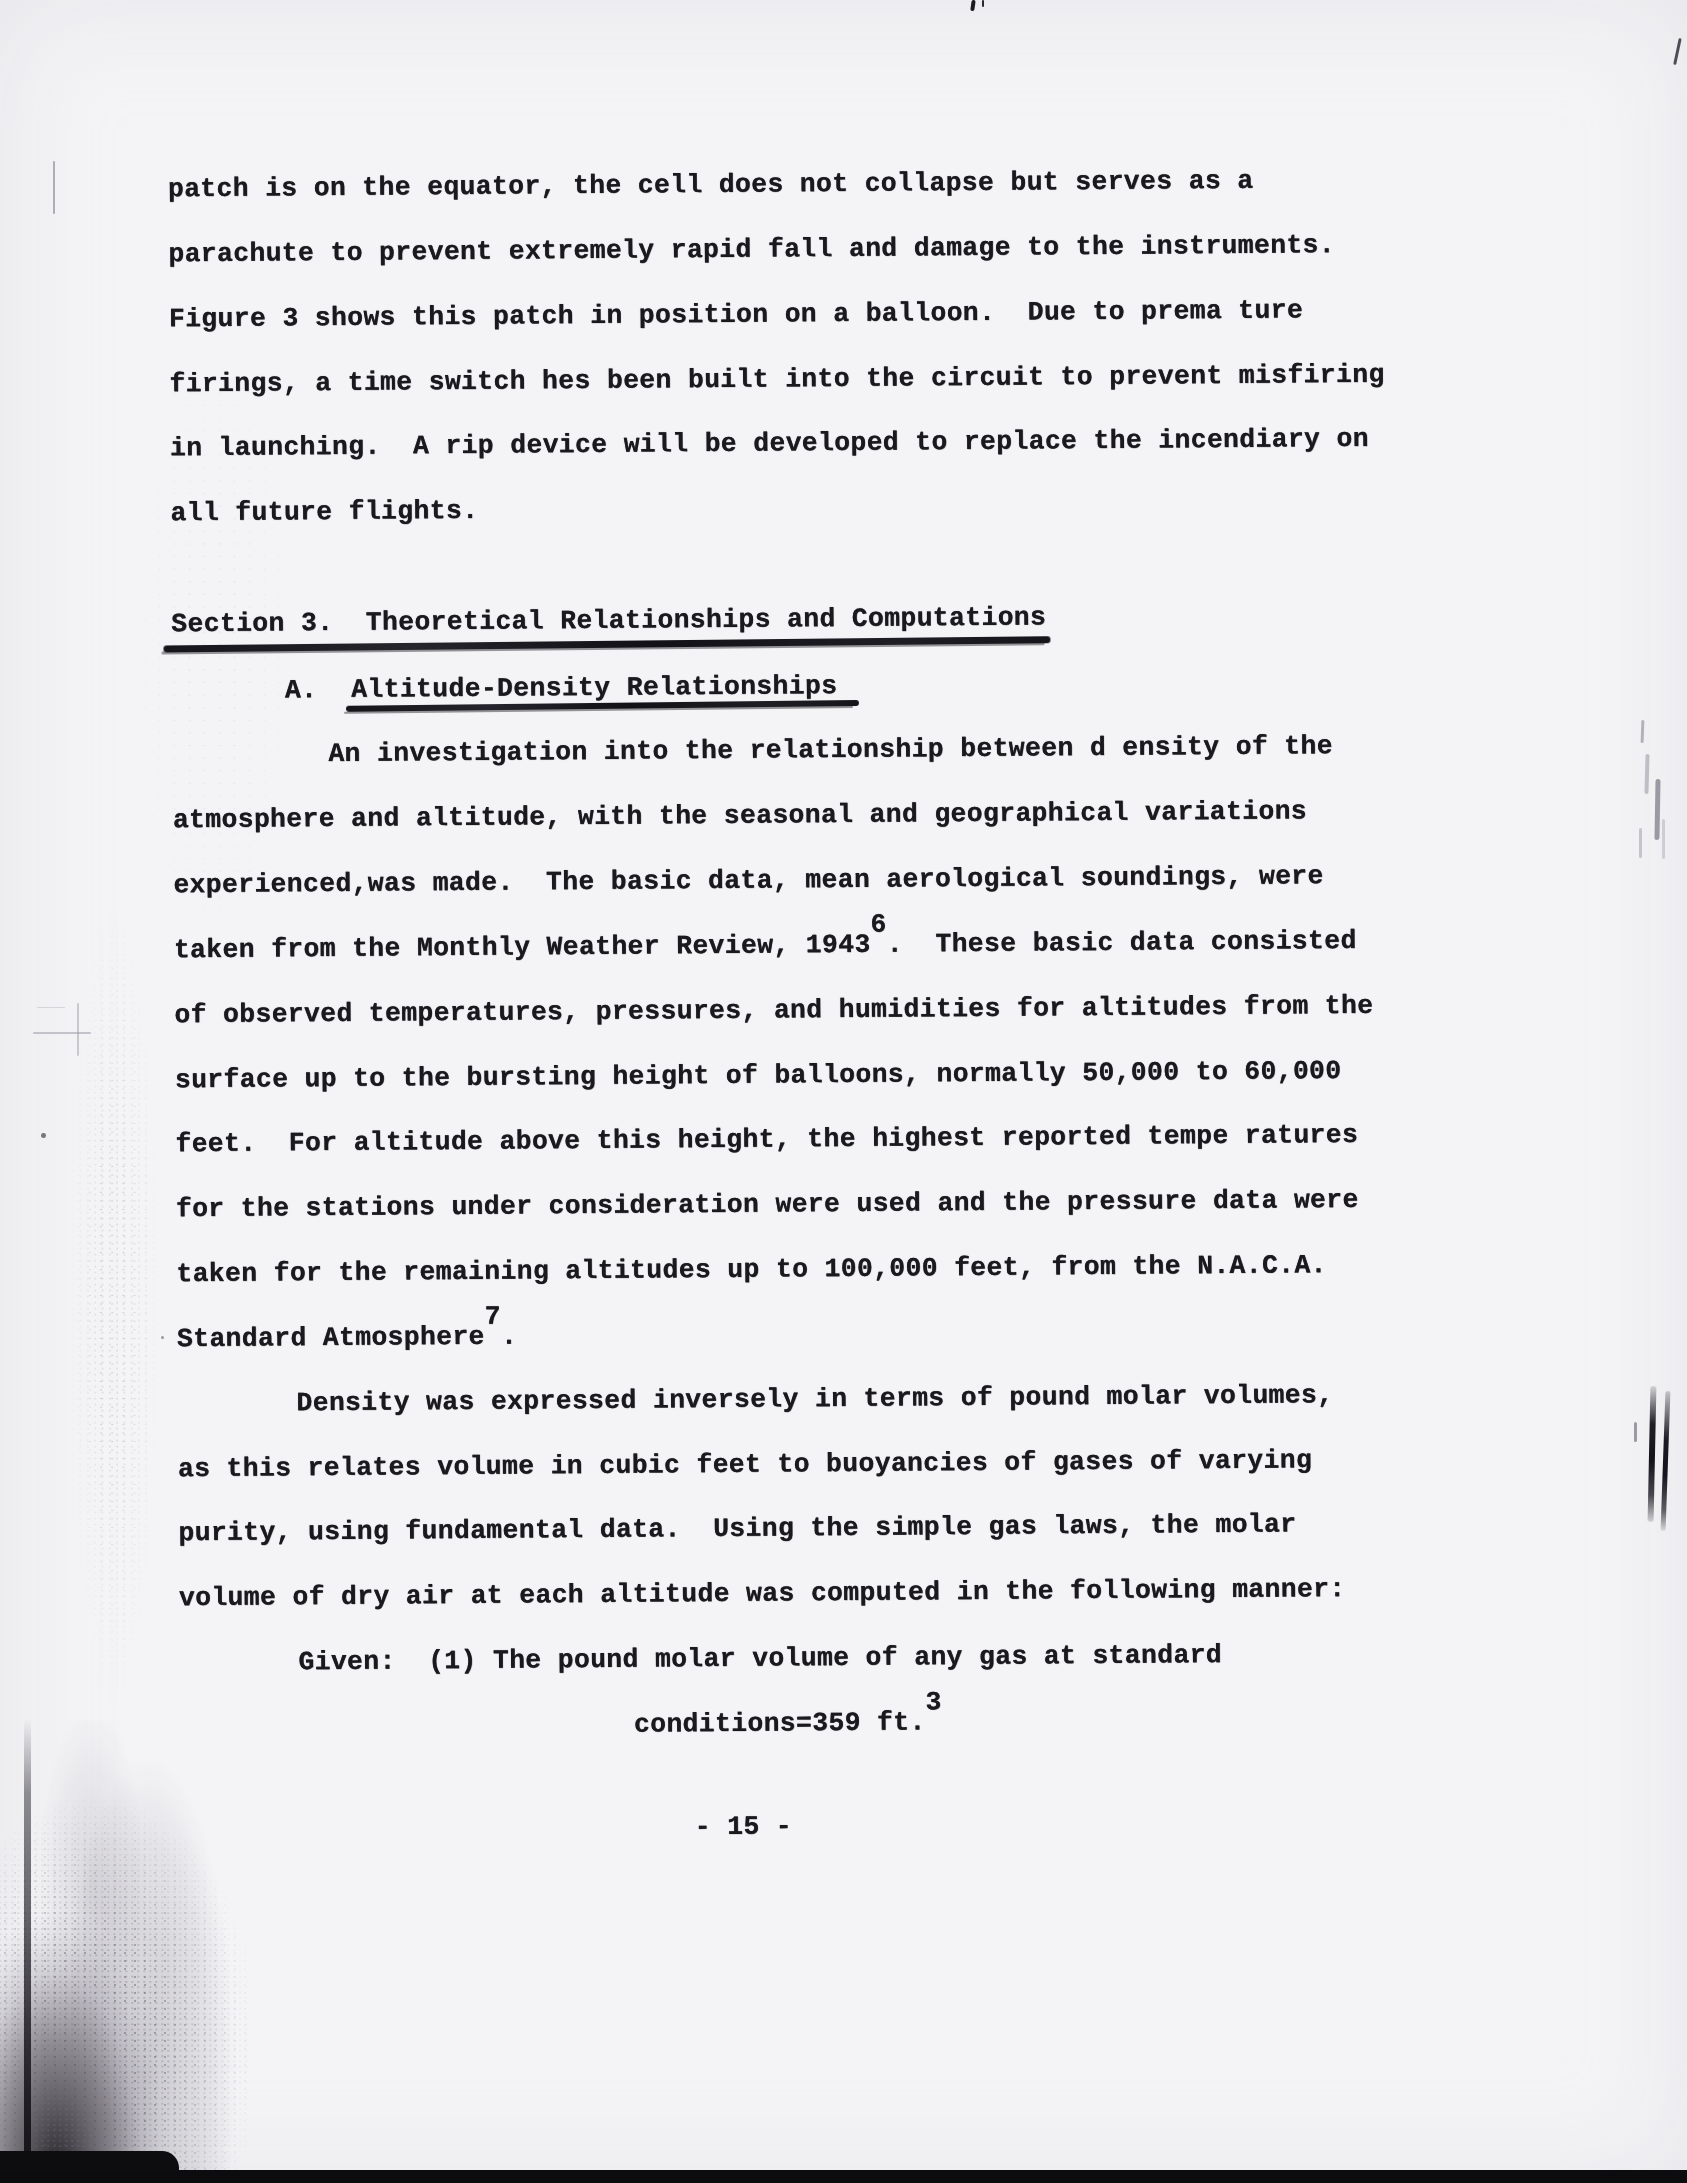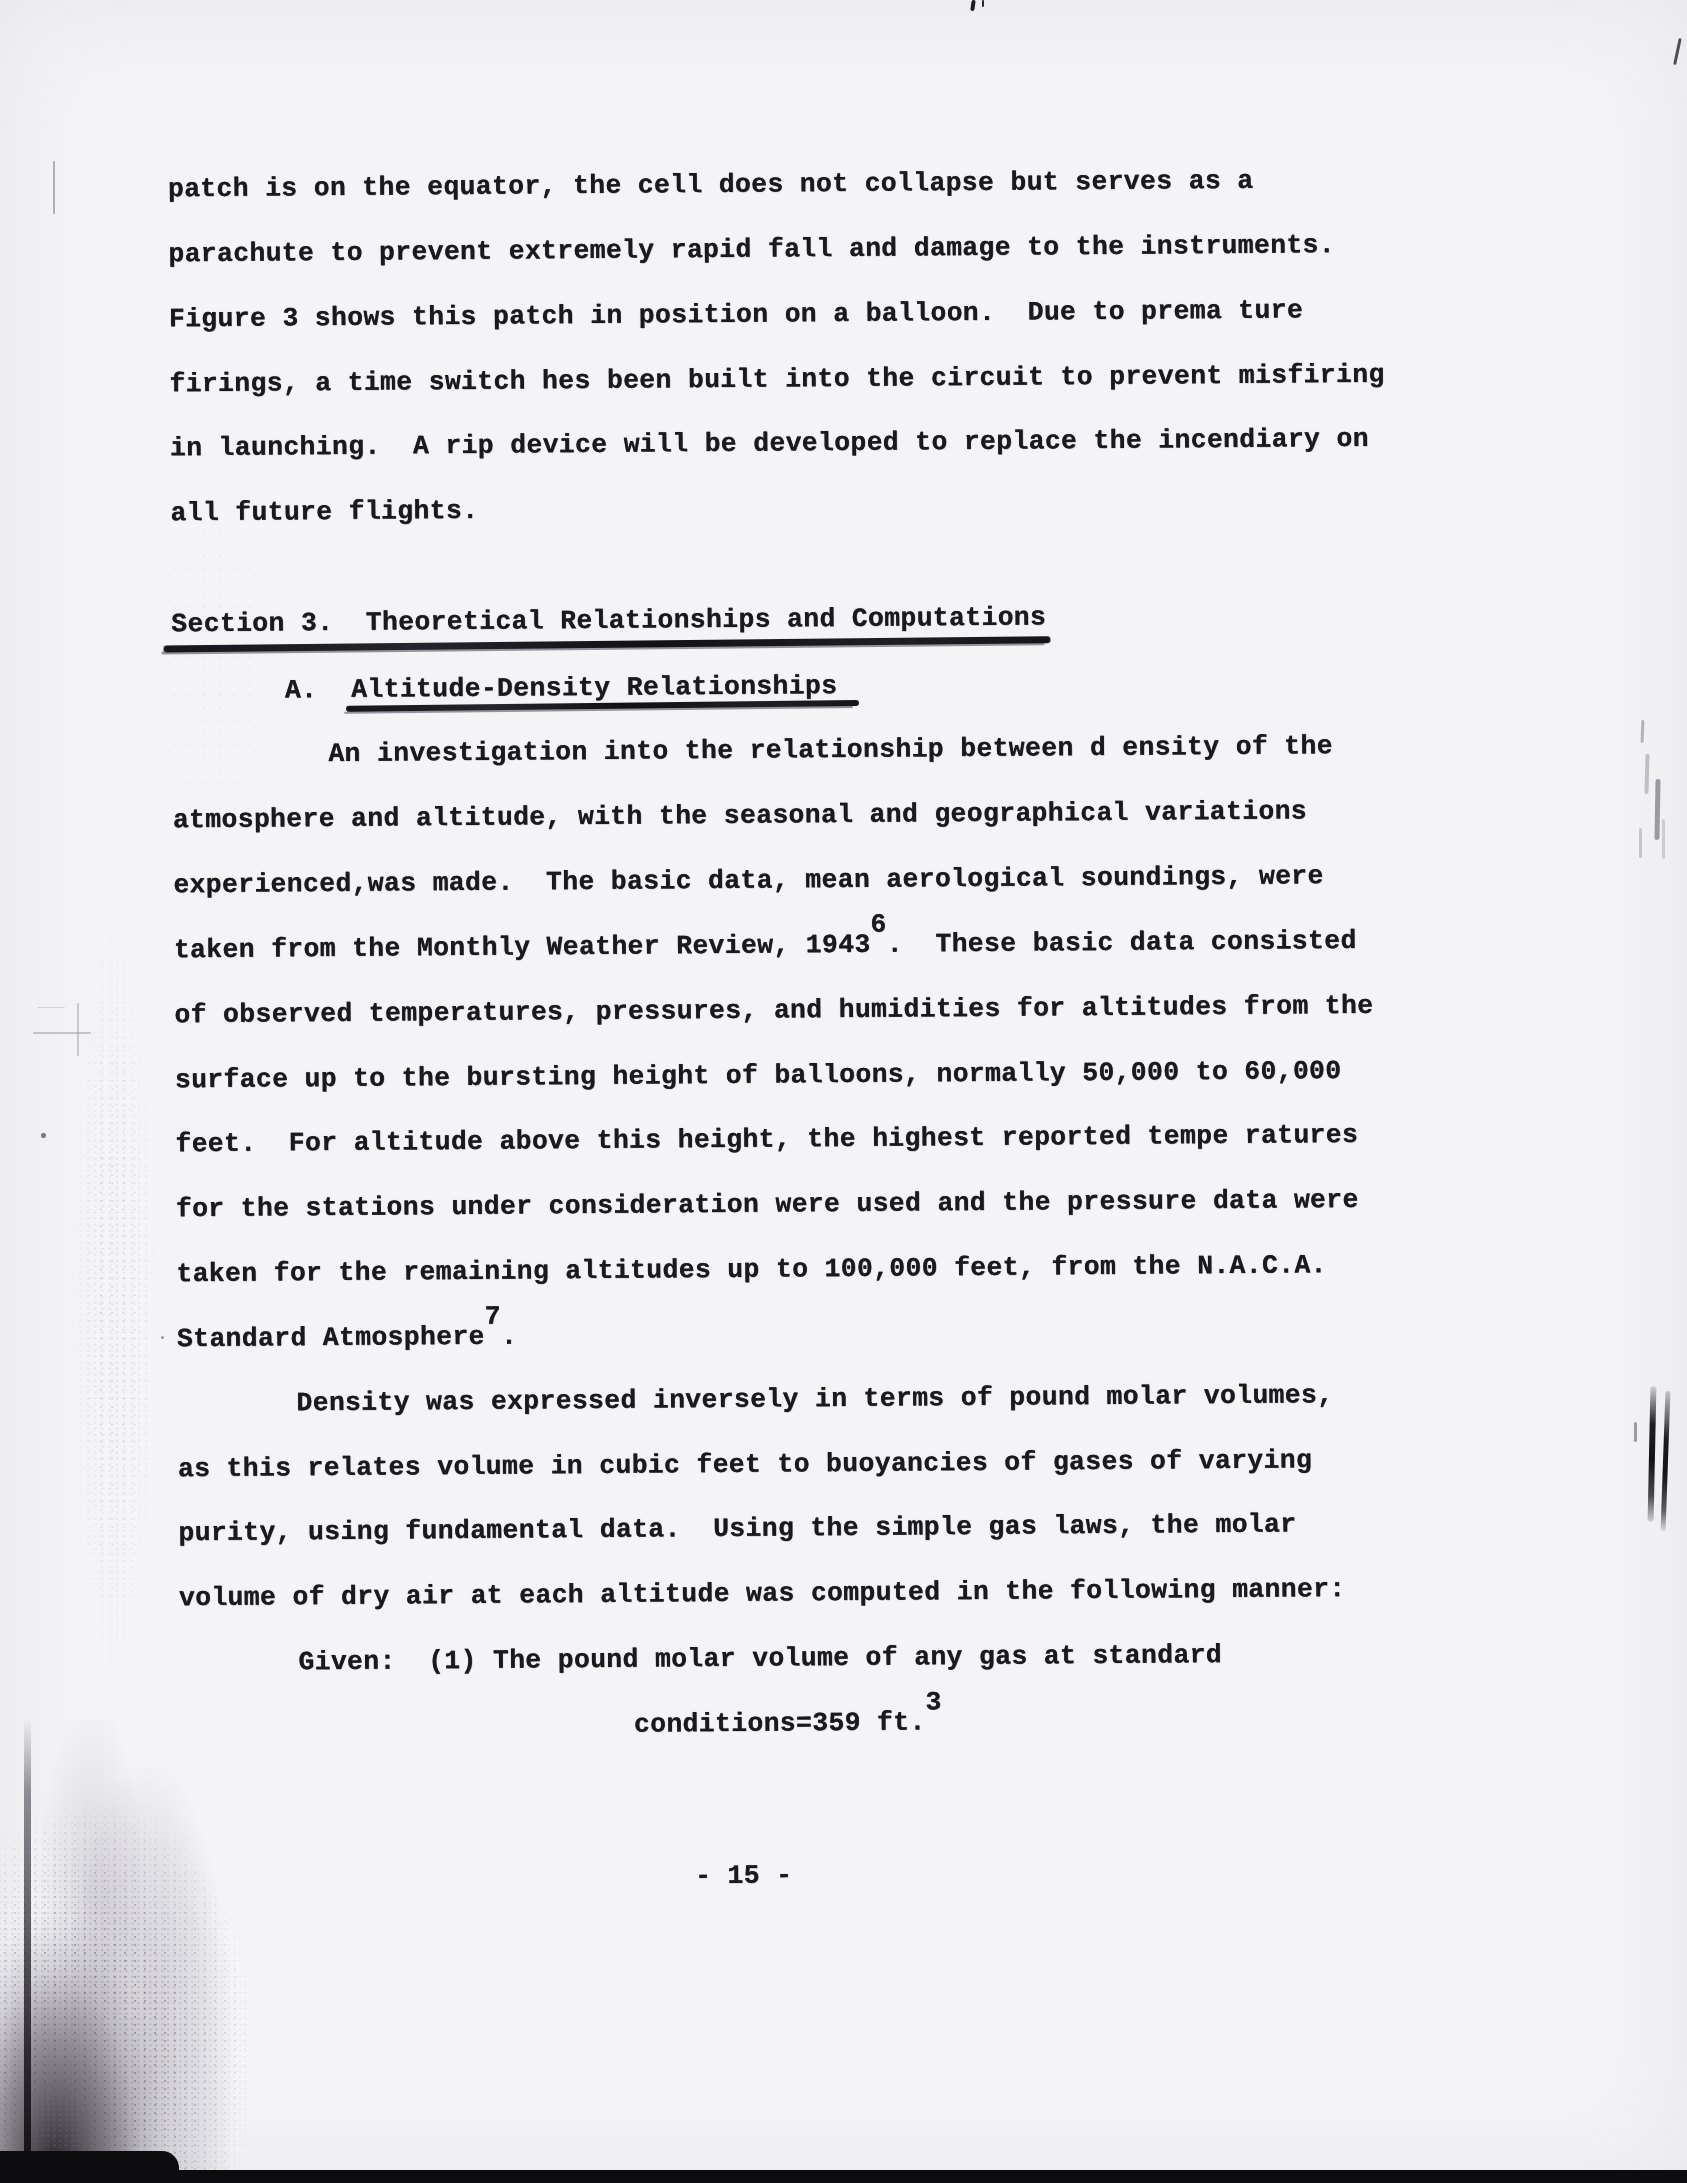--- a/index.html
+++ b/index.html
@@ -25,21 +25,21 @@
   .sup{position:relative;top:-20px;}
   .h2-title{margin-left:34px;display:inline-block;}
   .rule{
     position:absolute;height:6.6px;border-radius:3.3px;
     background:linear-gradient(90deg,#16151a,#26242c 28%,#121117 55%,#1f1e24 82%,#16151a);
     box-shadow:-4px 4px 0 -2px rgba(30,28,35,.45);
     filter:blur(0.3px);
   }
   .rule.h1r{left:167px;top:639px;width:887px;transform:rotate(-.15deg);}
   .rule.h2r{left:349px;top:701px;width:513px;height:6px;transform:rotate(-.2deg);}
-  .page-num{position:absolute;left:689px;top:1859px;}
+  .page-num{position:absolute;left:689px;top:1810px;}
 
   
   .artifact{position:absolute;}
   .smudge-plume{
     left:-6.6px;top:1720px;width:265px;height:463px;
     background:
       radial-gradient(119px 284px at 63px 457px, rgba(25,22,28,.92), rgba(70,65,75,.55) 48%, rgba(130,125,138,.28) 72%, rgba(160,158,168,.12) 85%, transparent 94%),
       radial-gradient(99px 370px at 155px 361px, rgba(140,136,148,.40), rgba(160,156,168,.22) 60%, transparent 88%),
       radial-gradient(63px 212px at 99px 165px, rgba(150,146,158,.30), transparent 85%);
     filter:contrast(1.05);

